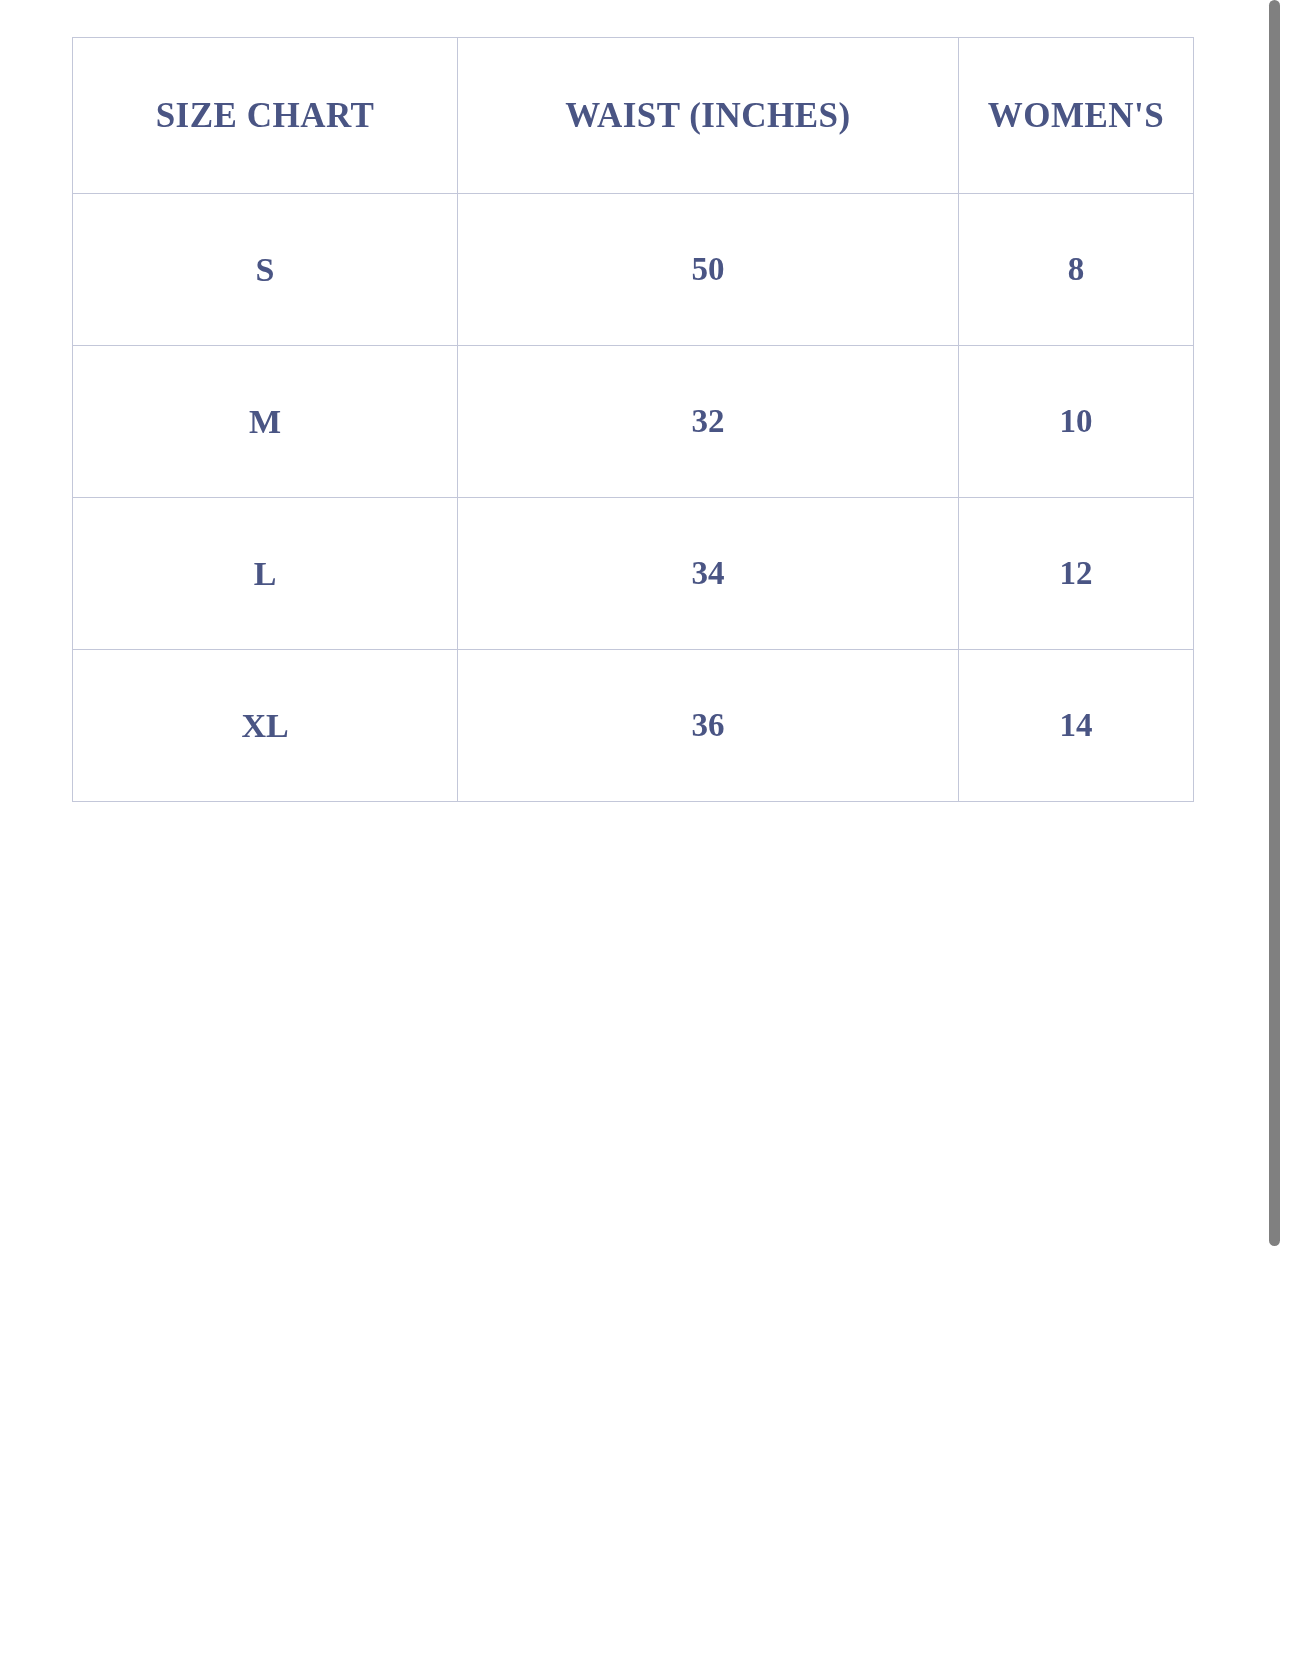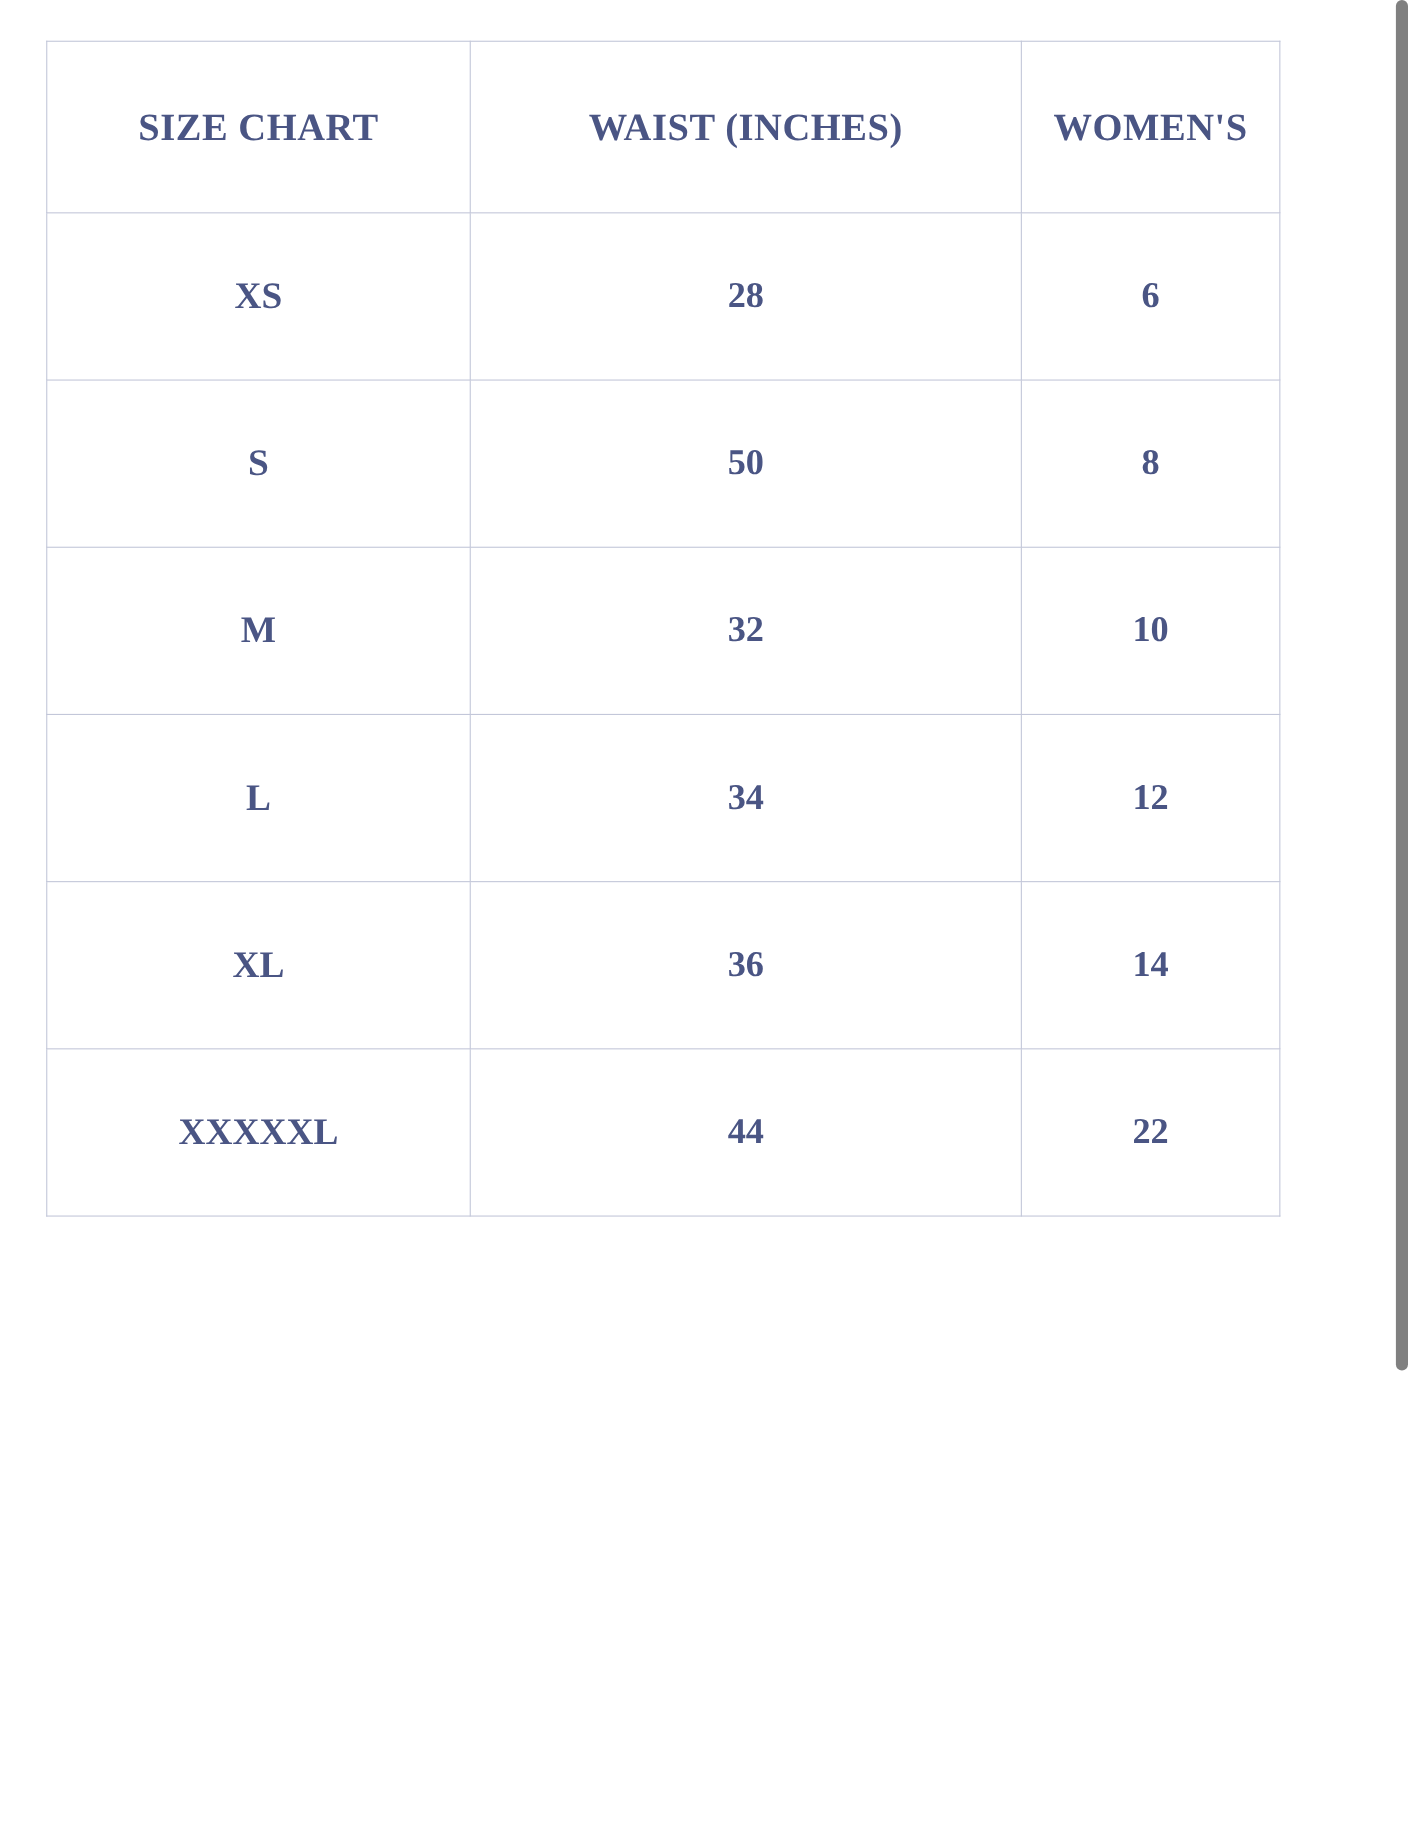--- a/index.html
+++ b/index.html
@@ -31,20 +31,21 @@
     left: 42px;
     top: 37px;
     width: 1121px;
   }
 
   table.size-chart {
     border-collapse: collapse;
     table-layout: fixed;
     width: 1121px;
     background: #ffffff;
+    margin-left: 30px;
   }
 
   table.size-chart col.c1 { width: 385px; }
   table.size-chart col.c2 { width: 501px; }
   table.size-chart col.c3 { width: 235px; }
 
   table.size-chart th,
   table.size-chart td {
     border: 1px solid #c3c7d9;
     text-align: center;
@@ -108,49 +109,39 @@
       </colgroup>
       <thead>
         <tr>
           <th>SIZE CHART</th>
           <th>WAIST (INCHES)</th>
           <th>WOMEN'S</th>
         </tr>
       </thead>
       <tbody>
         <tr>
-          <td class="size-label">XS</td>
-          <td class="waist-value">28</td>
-          <td class="womens-value">6</td>
-        </tr>
-        <tr>
           <td class="size-label">S</td>
           <td class="waist-value">50</td>
           <td class="womens-value">8</td>
         </tr>
         <tr>
           <td class="size-label">M</td>
           <td class="waist-value">32</td>
           <td class="womens-value">10</td>
         </tr>
         <tr>
           <td class="size-label">L</td>
           <td class="waist-value">34</td>
           <td class="womens-value">12</td>
         </tr>
         <tr>
           <td class="size-label">XL</td>
           <td class="waist-value">36</td>
           <td class="womens-value">14</td>
         </tr>
-        <tr>
-          <td class="size-label">XXXXXL</td>
-          <td class="waist-value">44</td>
-          <td class="womens-value">22</td>
-        </tr>
       </tbody>
     </table>
   </div>
 
 </div>
 
 <div class="scrollbar-track">
   <div class="scrollbar-thumb"></div>
 </div>
 

